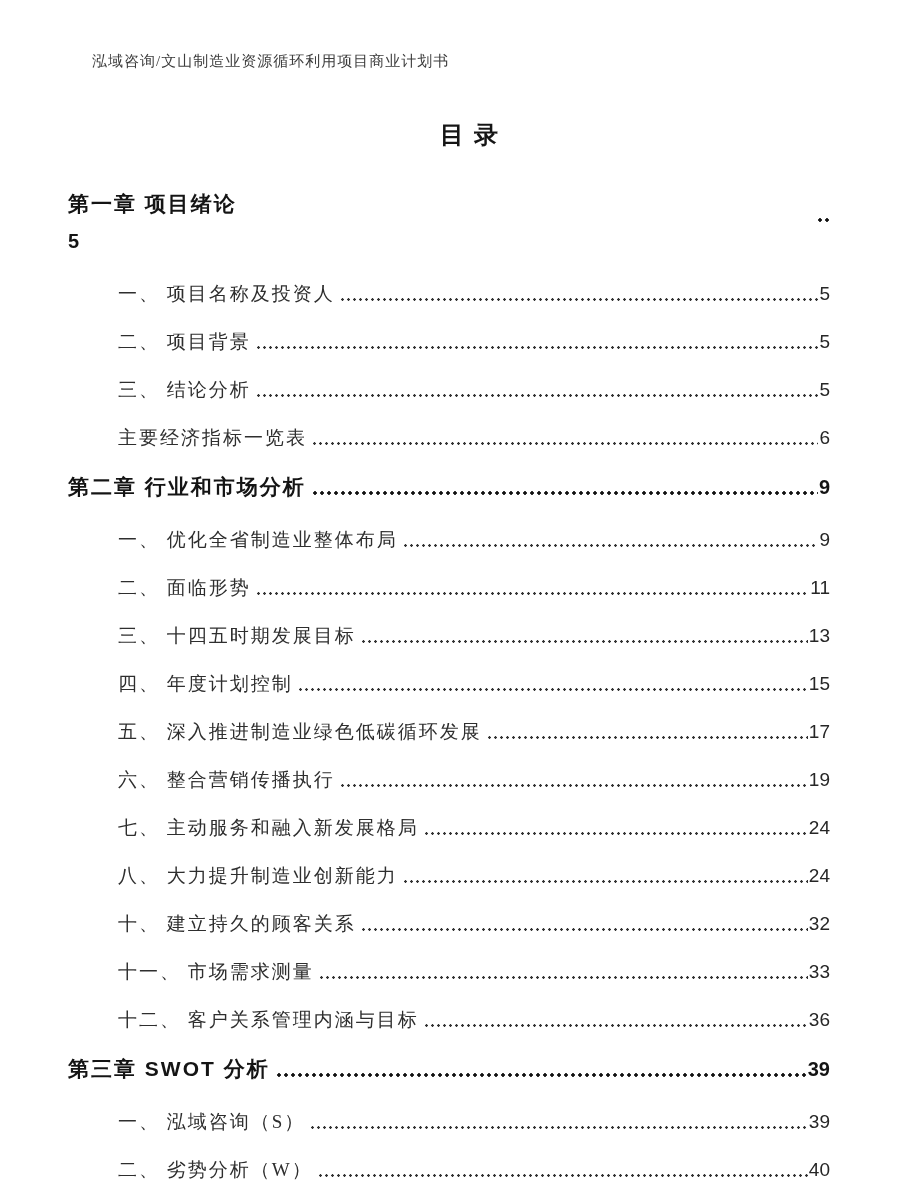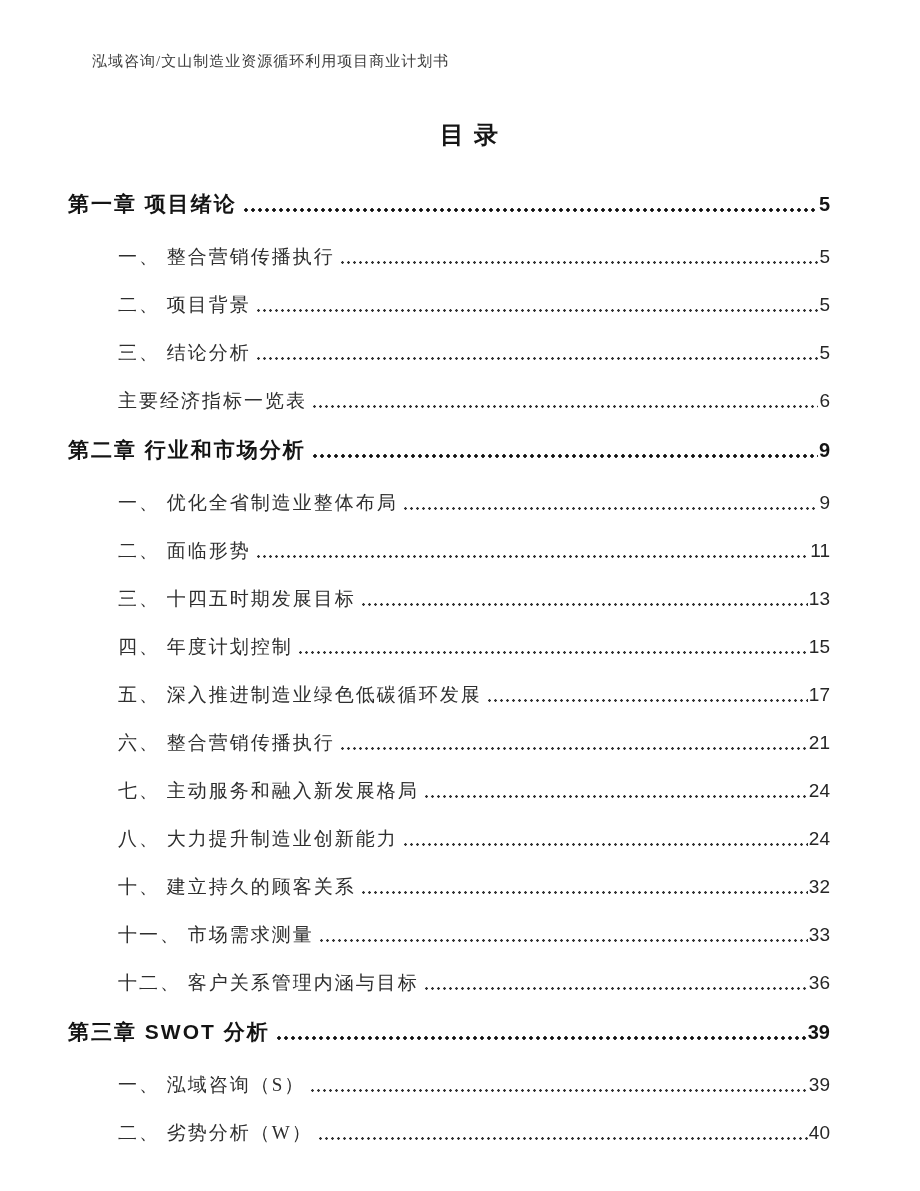--- a/index.html
+++ b/index.html
@@ -38,21 +38,21 @@
   }
   .toc-chapter-row {
     margin-top: 23px;
     font-family: "Liberation Sans", "DejaVu Sans", sans-serif;
     font-weight: 700;
     font-size: 21px;
     line-height: 27px;
     letter-spacing: 2px;
     color: #141414;
   }
-  .toc .toc-chapter-row:first-child { margin-top: 0; }
+  .toc .toc-chapter-row:first-child { margin-top: 0; flex-direction: column; }
   .toc-item-row {
     margin-top: 24px;
     margin-left: 50px;
     font-size: 19px;
     line-height: 24px;
     letter-spacing: 2px;
     color: #2e2e2e;
   }
   .toc-chapter-row + .toc-item-row { margin-top: 27px; }
   .label { flex: none; }
@@ -90,21 +90,21 @@
 
 <div class="doc-title">目 录</div>
 
 <div class="toc" id="toc">
     <div class="toc-row toc-chapter-row">
       <span class="label">第一章 项目绪论</span>
       <span class="leader"></span>
       <span class="pagenum">5</span>
     </div>
     <div class="toc-row toc-item-row">
-      <span class="label">一、 整合营销传播执行</span>
+      <span class="label">一、 项目名称及投资人</span>
       <span class="leader"></span>
       <span class="pagenum">5</span>
     </div>
     <div class="toc-row toc-item-row">
       <span class="label">二、 项目背景</span>
       <span class="leader"></span>
       <span class="pagenum">5</span>
     </div>
     <div class="toc-row toc-item-row">
       <span class="label">三、 结论分析</span>
@@ -142,21 +142,21 @@
       <span class="pagenum">15</span>
     </div>
     <div class="toc-row toc-item-row">
       <span class="label">五、 深入推进制造业绿色低碳循环发展</span>
       <span class="leader"></span>
       <span class="pagenum">17</span>
     </div>
     <div class="toc-row toc-item-row">
       <span class="label">六、 整合营销传播执行</span>
       <span class="leader"></span>
-      <span class="pagenum">21</span>
+      <span class="pagenum">19</span>
     </div>
     <div class="toc-row toc-item-row">
       <span class="label">七、 主动服务和融入新发展格局</span>
       <span class="leader"></span>
       <span class="pagenum">24</span>
     </div>
     <div class="toc-row toc-item-row">
       <span class="label">八、 大力提升制造业创新能力</span>
       <span class="leader"></span>
       <span class="pagenum">24</span>

